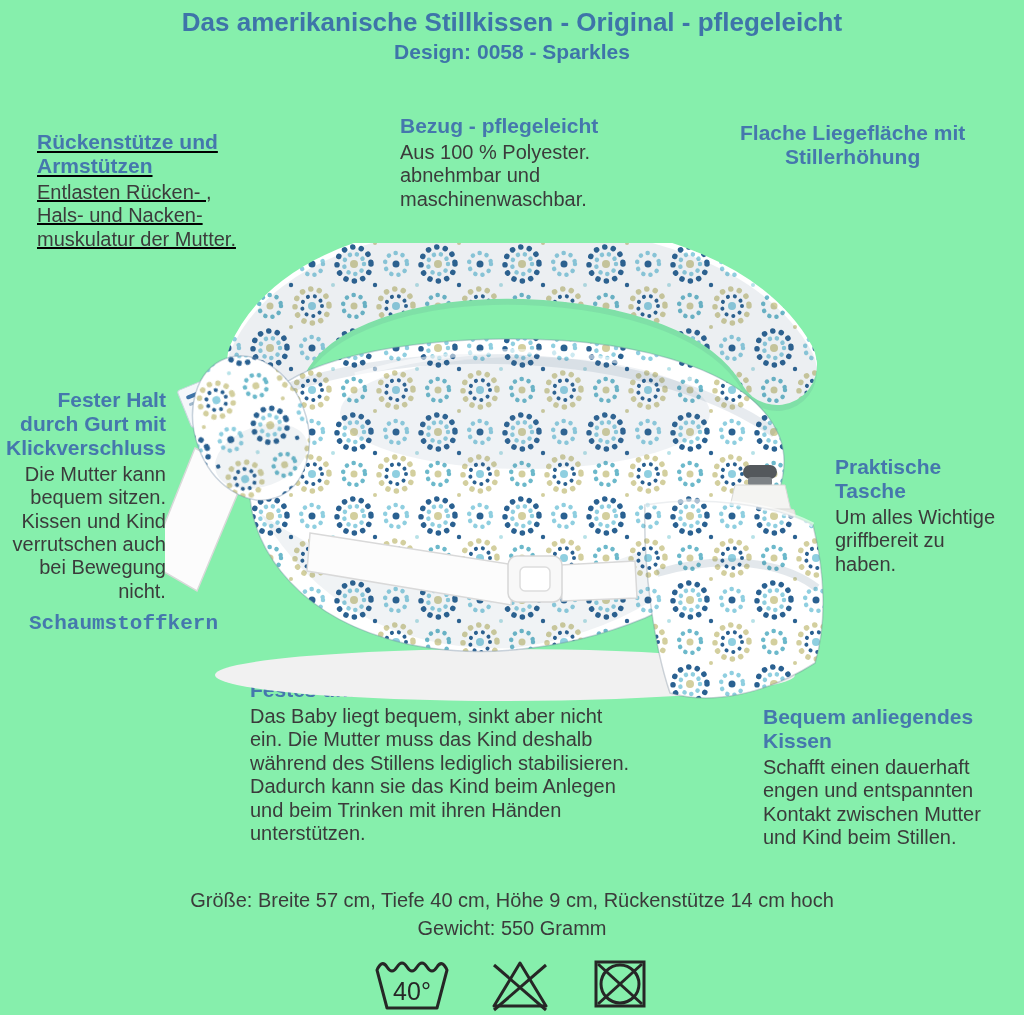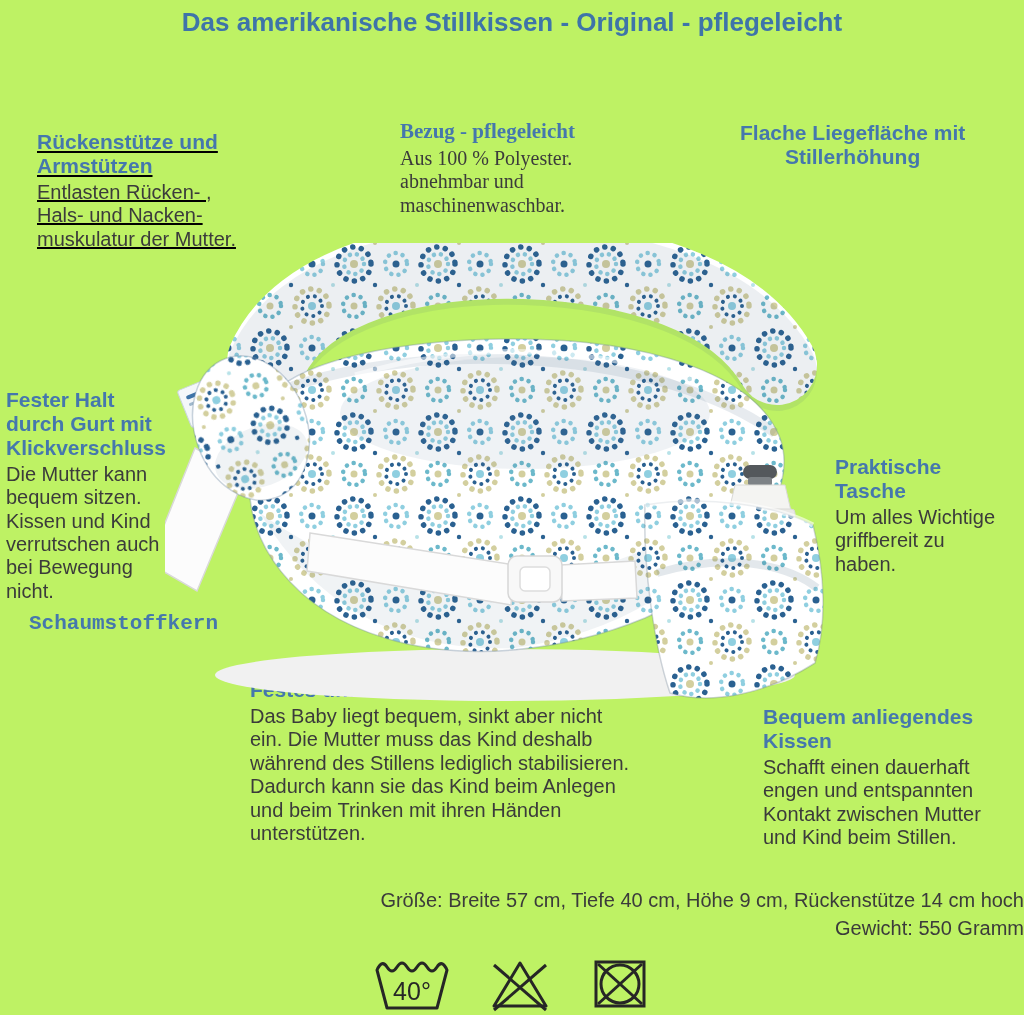--- a/index.html
+++ b/index.html
@@ -1,59 +1,60 @@
 <!DOCTYPE html>
 <html><head>
 <meta charset="utf-8">
 <style>
   html,body{margin:0;padding:0;background:#ffffff;}
-  .canvas{position:relative;width:1024px;height:1015px;background:#bef264;overflow:hidden;
+  .canvas{position:relative;width:1024px;height:1015px;background:#86efac;overflow:hidden;
           font-family:"Liberation Sans", sans-serif;}
   .title{position:absolute;top:7px;left:0;width:100%;text-align:center;margin:0;
          font-size:26px;font-weight:700;color:#3e74a9;}
   .subtitle{position:absolute;top:40px;left:0;width:100%;text-align:center;margin:0;
          font-size:21px;font-weight:700;color:#3e74a9;}
   .ann{position:absolute;}
   .ann h3{font-size:21px;font-weight:700;color:#4577ad;line-height:1.14;margin:0 0 3px 0;white-space:pre;}
   .ann p{font-size:20px;color:#3b3b3b;line-height:1.17;margin:0;white-space:pre;}
-  .dims{position:absolute;top:886px;left:0;width:100%;text-align:right;
+  .dims{position:absolute;top:886px;left:0;width:100%;text-align:center;
         font-size:20px;color:#3b3b3b;line-height:1.4;white-space:pre-line;}
   .care{position:absolute;top:956px;left:0;width:100%;display:flex;justify-content:center;
         align-items:center;gap:36px;}
   .care svg{display:block;}
   .product{position:absolute;left:165px;top:243px;}
 </style>
 </head>
 <body>
 
 <div class="canvas">
 
   <h1 class="title">Das amerikanische Stillkissen - Original - pflegeleicht</h1>
+  <h2 class="subtitle">Design: 0058 - Sparkles</h2>
 
   <section class="ann" style="left:37px;top:130px;text-decoration:underline;">
     <h3>Rückenstütze und
 Armstützen</h3>
     <p>Entlasten Rücken- ,
 Hals- und Nacken-
 muskulatur der Mutter.</p>
   </section>
 
-  <section class="ann" style="left:400px;top:120px;font-family:Liberation Serif, serif;">
+  <section class="ann" style="left:400px;top:114px;">
     <h3>Bezug - pflegeleicht</h3>
     <p>Aus 100 % Polyester.
 abnehmbar und
 maschinenwaschbar.</p>
   </section>
 
   <section class="ann" style="left:740px;top:121px;text-align:center;">
     <h3>Flache Liegefläche mit
 Stillerhöhung</h3>
   </section>
 
-  <section class="ann" style="left:6px;top:388px;">
+  <section class="ann" style="left:6px;top:388px;text-align:right;">
     <h3>Fester Halt
 durch Gurt mit
 Klickverschluss</h3>
     <p>Die Mutter kann
 bequem sitzen.
 Kissen und Kind
 verrutschen auch
 bei Bewegung
 nicht.</p>
   </section>

